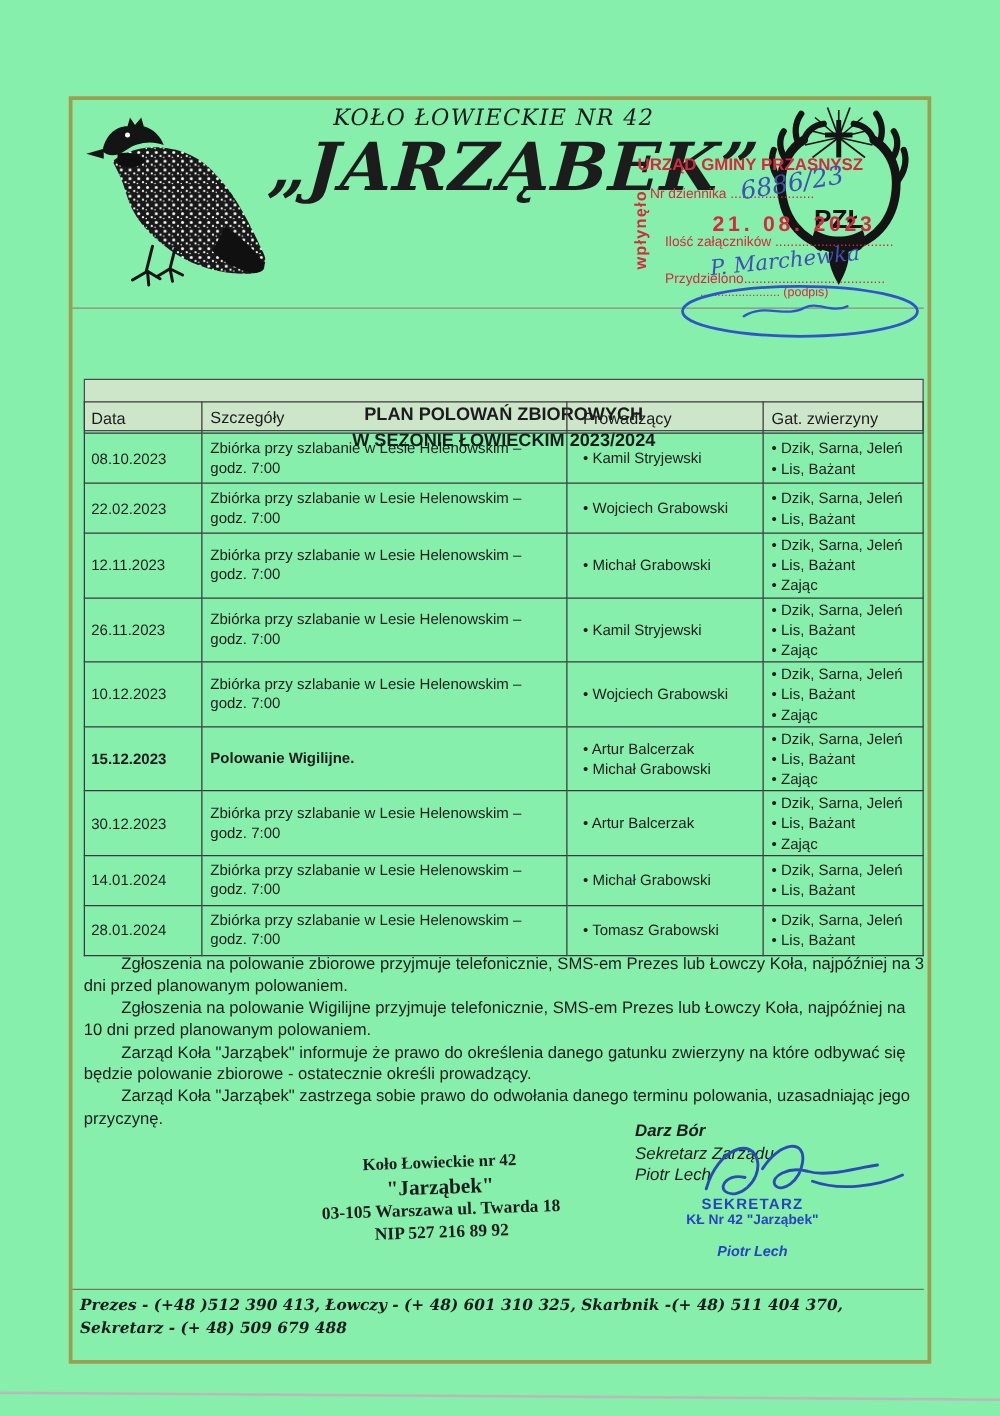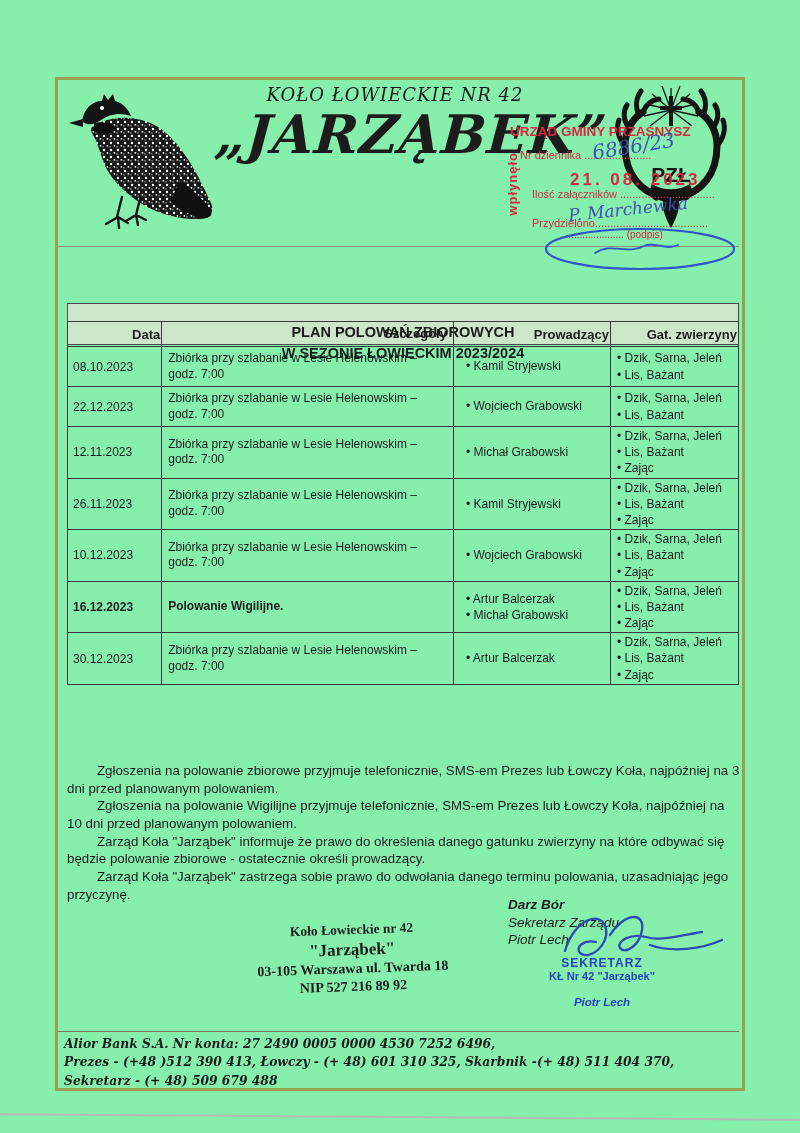--- a/index.html
+++ b/index.html
@@ -30,21 +30,21 @@
   .blue-ellipse{position:absolute;left:540px;top:224px;z-index:3;}
   .sep-line{position:absolute;left:58px;top:246px;width:681px;border-top:1px solid #8d8d7d;}
   
   .green-block1{position:absolute;left:67px;top:255px;width:672px;height:42px;background:#cde6c9;
                 border:1px solid #4a4a4a;text-align:center;font-weight:bold;font-size:14.5px;line-height:1.42;padding-top:18px;box-sizing:border-box;margin-top:48px;}
   .green-block2{position:absolute;left:67px;top:302px;width:672px;height:18px;background:#cde6c9;
                 border:1px solid #4a4a4a;text-align:center;font-weight:bold;font-style:italic;font-size:13px;box-sizing:border-box;}
   .underline{text-decoration:underline;}
   table.hunt{position:absolute;left:67px;top:321px;width:672px;border-collapse:collapse;font-size:12px;}
   table.hunt th,table.hunt td{border:1px solid #3a3a3a;vertical-align:middle;}
-  table.hunt th{font-size:13px;font-weight:bold;height:20px;text-align:right;}
+  table.hunt th{font-size:13px;font-weight:normal;height:20px;text-align:left;}
   .col-date{width:90px;padding-left:5px;font-size:12px;}
   .col-details{width:300px;padding:2px 6px;line-height:1.3;}
   .col-leaders{width:150px;padding-left:12px;}
   .col-species{width:126px;padding-left:6px;font-size:12px;}
   .bullet-line{padding-left:12px;text-indent:-12px;line-height:1.35;}
   .bullet-line::before{content:"•  ";}
   .bold-row .col-date,.bold-row .col-details{font-weight:bold;}
   
   .notes{position:absolute;left:67px;top:762px;width:674px;font-size:13.3px;line-height:1.33;}
   .notes p{margin:0;text-indent:30px;}
@@ -163,21 +163,21 @@
           <td class="col-details">Zbiórka przy szlabanie w Lesie Helenowskim – godz. 7:00</td>
           <td class="col-leaders">
             <div class="bullet-line">Kamil Stryjewski</div>
           </td>
           <td class="col-species">
             <div class="bullet-line">Dzik, Sarna, Jeleń</div>
             <div class="bullet-line">Lis, Bażant</div>
           </td>
         </tr>
         <tr style="height: 40px;">
-          <td class="col-date">22.12.2023</td>
+          <td class="col-date">22.02.2023</td>
           <td class="col-details">Zbiórka przy szlabanie w Lesie Helenowskim – godz. 7:00</td>
           <td class="col-leaders">
             <div class="bullet-line">Wojciech Grabowski</div>
           </td>
           <td class="col-species">
             <div class="bullet-line">Dzik, Sarna, Jeleń</div>
             <div class="bullet-line">Lis, Bażant</div>
           </td>
         </tr>
         <tr style="height: 46px;">
@@ -210,21 +210,21 @@
           <td class="col-leaders">
             <div class="bullet-line">Wojciech Grabowski</div>
           </td>
           <td class="col-species">
             <div class="bullet-line">Dzik, Sarna, Jeleń</div>
             <div class="bullet-line">Lis, Bażant</div>
             <div class="bullet-line">Zając</div>
           </td>
         </tr>
         <tr class="bold-row" style="height: 46px;">
-          <td class="col-date">16.12.2023</td>
+          <td class="col-date">15.12.2023</td>
           <td class="col-details">Polowanie Wigilijne.</td>
           <td class="col-leaders">
             <div class="bullet-line">Artur Balcerzak</div>
             <div class="bullet-line">Michał Grabowski</div>
           </td>
           <td class="col-species">
             <div class="bullet-line">Dzik, Sarna, Jeleń</div>
             <div class="bullet-line">Lis, Bażant</div>
             <div class="bullet-line">Zając</div>
           </td>
@@ -232,20 +232,42 @@
         <tr style="height: 46px;">
           <td class="col-date">30.12.2023</td>
           <td class="col-details">Zbiórka przy szlabanie w Lesie Helenowskim – godz. 7:00</td>
           <td class="col-leaders">
             <div class="bullet-line">Artur Balcerzak</div>
           </td>
           <td class="col-species">
             <div class="bullet-line">Dzik, Sarna, Jeleń</div>
             <div class="bullet-line">Lis, Bażant</div>
             <div class="bullet-line">Zając</div>
+          </td>
+        </tr>
+        <tr style="height: 40px;">
+          <td class="col-date">14.01.2024</td>
+          <td class="col-details">Zbiórka przy szlabanie w Lesie Helenowskim – godz. 7:00</td>
+          <td class="col-leaders">
+            <div class="bullet-line">Michał Grabowski</div>
+          </td>
+          <td class="col-species">
+            <div class="bullet-line">Dzik, Sarna, Jeleń</div>
+            <div class="bullet-line">Lis, Bażant</div>
+          </td>
+        </tr>
+        <tr style="height: 40px;">
+          <td class="col-date">28.01.2024</td>
+          <td class="col-details">Zbiórka przy szlabanie w Lesie Helenowskim – godz. 7:00</td>
+          <td class="col-leaders">
+            <div class="bullet-line">Tomasz Grabowski</div>
+          </td>
+          <td class="col-species">
+            <div class="bullet-line">Dzik, Sarna, Jeleń</div>
+            <div class="bullet-line">Lis, Bażant</div>
           </td>
         </tr>
       </tbody>
   </table>
 
   <div class="notes">
     <p>Zgłoszenia na polowanie zbiorowe przyjmuje telefonicznie, SMS-em Prezes lub Łowczy Koła, najpóźniej na 3 dni przed planowanym polowaniem.</p>
     <p>Zgłoszenia na polowanie Wigilijne przyjmuje telefonicznie, SMS-em Prezes lub Łowczy Koła, najpóźniej na 10 dni przed planowanym polowaniem.</p>
     <p>Zarząd Koła "Jarząbek" informuje że prawo do określenia danego gatunku zwierzyny na które odbywać się będzie polowanie zbiorowe - ostatecznie określi prowadzący.</p>
     <p>Zarząd Koła "Jarząbek" zastrzega sobie prawo do odwołania danego terminu polowania, uzasadniając jego przyczynę.</p>
@@ -267,18 +289,17 @@
     <path d="M15,48 C24,16 52,6 56,26 C59,42 40,58 30,50 C25,45 33,36 46,39 M60,32 C74,10 95,8 92,27 C90,42 75,52 70,45 C66,38 81,30 96,34 C112,39 136,31 152,29 M100,42 C122,50 152,46 172,37" fill="none" stroke="#2b4bb5" stroke-width="2.3" stroke-linecap="round"></path>
   </svg>
   <div class="blue-stamp">
     <div class="bs-1">SEKRETARZ</div>
     <div class="bs-2">KŁ Nr 42 "Jarząbek"</div>
     <div class="bs-name">Piotr Lech</div>
   </div>
 
   <div class="footer-line"></div>
   <div class="footer">
-    <div>Alior Bank S.A. Nr konta: 27 2490 0005 0000 4530 7252 6496,</div>
     <div>Prezes - (+48 )512 390 413, Łowczy - (+ 48) 601 310 325, Skarbnik -(+ 48) 511 404 370, Sekretarz - (+ 48) 509 679 488</div>
   </div>
 
   <div class="scan-edge"></div>
 </div>
 
 </body></html>

